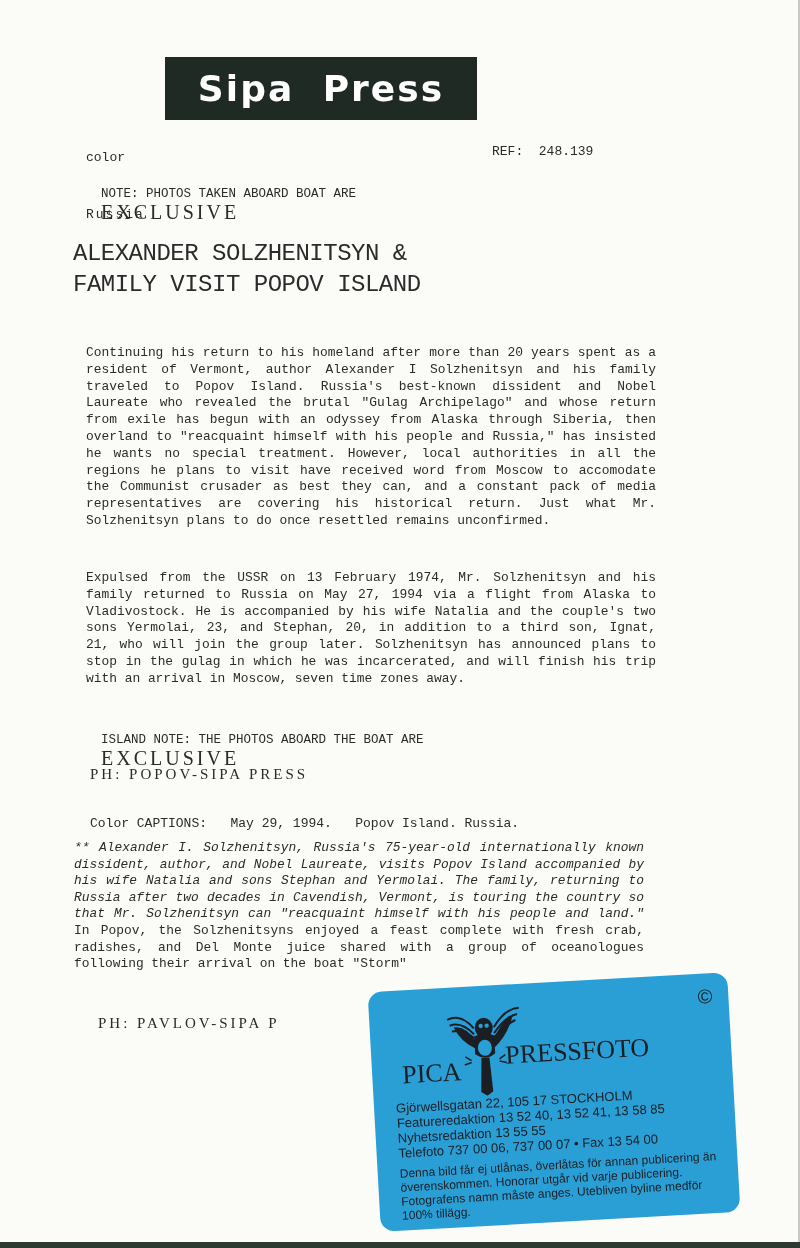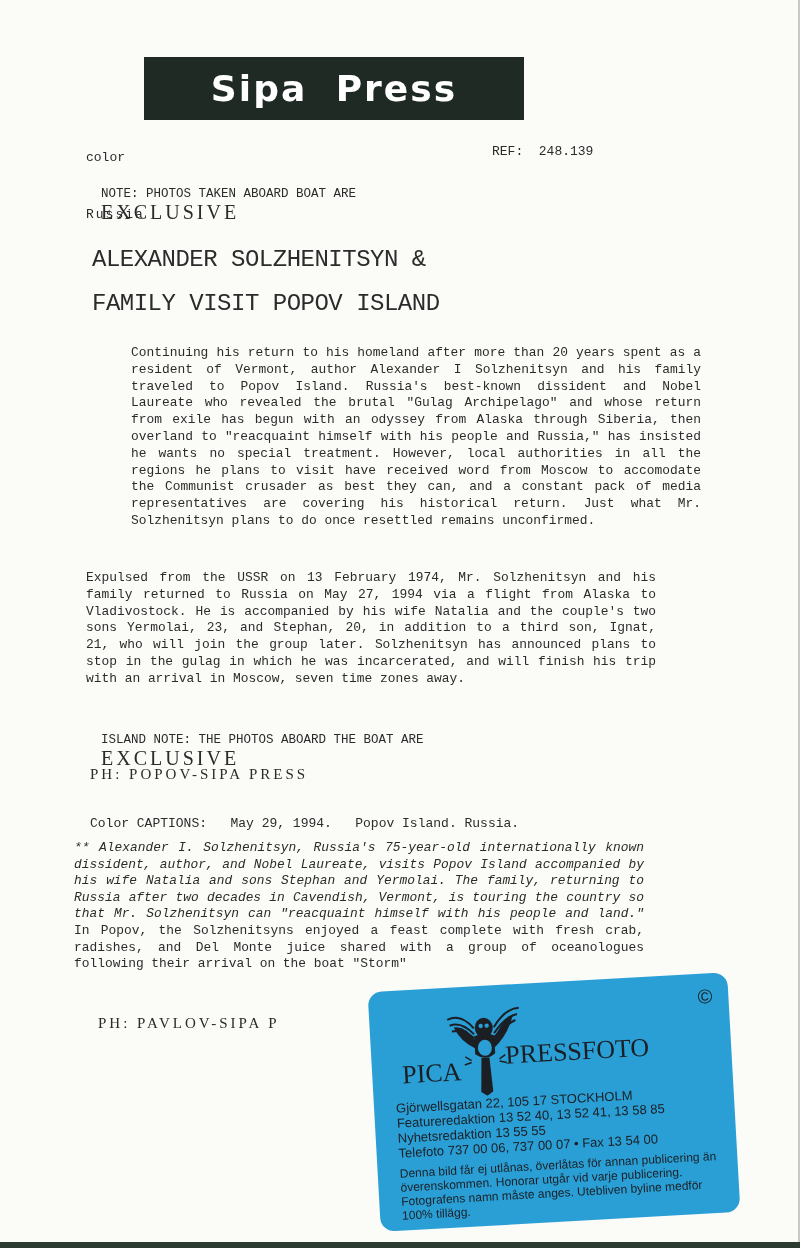--- a/index.html
+++ b/index.html
@@ -11,47 +11,47 @@
     }
     .page-edge-bottom {
       position: absolute; left: 0; right: 0; bottom: 0; height: 6px;
       background: #2d3a30;
     }
     .page-edge-right {
       position: absolute; top: 0; right: 0; width: 2px; height: 100%;
       background: #c8cbc4;
     }
     .logo-box {
-      position: absolute; left: 144px; top: 57px; width: 380px; height: 63px;
+      position: absolute; left: 165px; top: 57px; width: 312px; height: 63px;
       background: #1f2a24;
       display: flex; align-items: center; justify-content: center;
     }
     .logo-text {
       color: #ffffff; font-family: "DejaVu Sans", sans-serif; font-weight: bold;
       font-size: 36px; letter-spacing: 2px; word-spacing: 14px;
     }
     .abs { position: absolute; white-space: pre; }
     .color-label { left: 86px; top: 150px; font-size: 13px; }
     .ref { left: 492px; top: 144px; font-size: 13px; }
     .note-line { left: 86px; top: 173px; font-size: 12.5px; }
     .underlined { text-underline-offset: 2px; }
     .serif-spaced {
       font-family: "Liberation Serif", serif; letter-spacing: 3px; font-size: 20px;
     }
     .country { left: 86px; top: 207px; font-size: 13px; letter-spacing: 2px; font-family: "Liberation Mono", monospace; }
     .headline {
-      left: 92px; top: 238px; font-size: 24px; line-height: 44px;
+      left: 73px; top: 238px; font-size: 24px; line-height: 31px;
       font-family: "Liberation Mono", monospace; letter-spacing: -0.5px;
     }
     .para {
       position: absolute; left: 86px; width: 570px;
       font-size: 12.9px; line-height: 16.8px;
       text-align: justify; text-align-last: left;
     }
-    .para1 { top: 345px; margin-left: 45px; }
+    .para1 { top: 345px; }
     .para2 { top: 570px; }
     .please-note { left: 86px; top: 719px; font-size: 12.5px; }
     .ph1 { left: 90px; top: 766px; font-family: "Liberation Serif", serif; font-size: 15px; letter-spacing: 3px; }
     .captions-line { left: 90px; top: 816px; font-size: 13px; }
     .caption-para {
       position: absolute; left: 74px; top: 840px; width: 570px;
       font-size: 12.9px; line-height: 16.6px;
       text-align: justify; text-align-last: left;
     }
     .caption-para .it { font-style: italic; }

